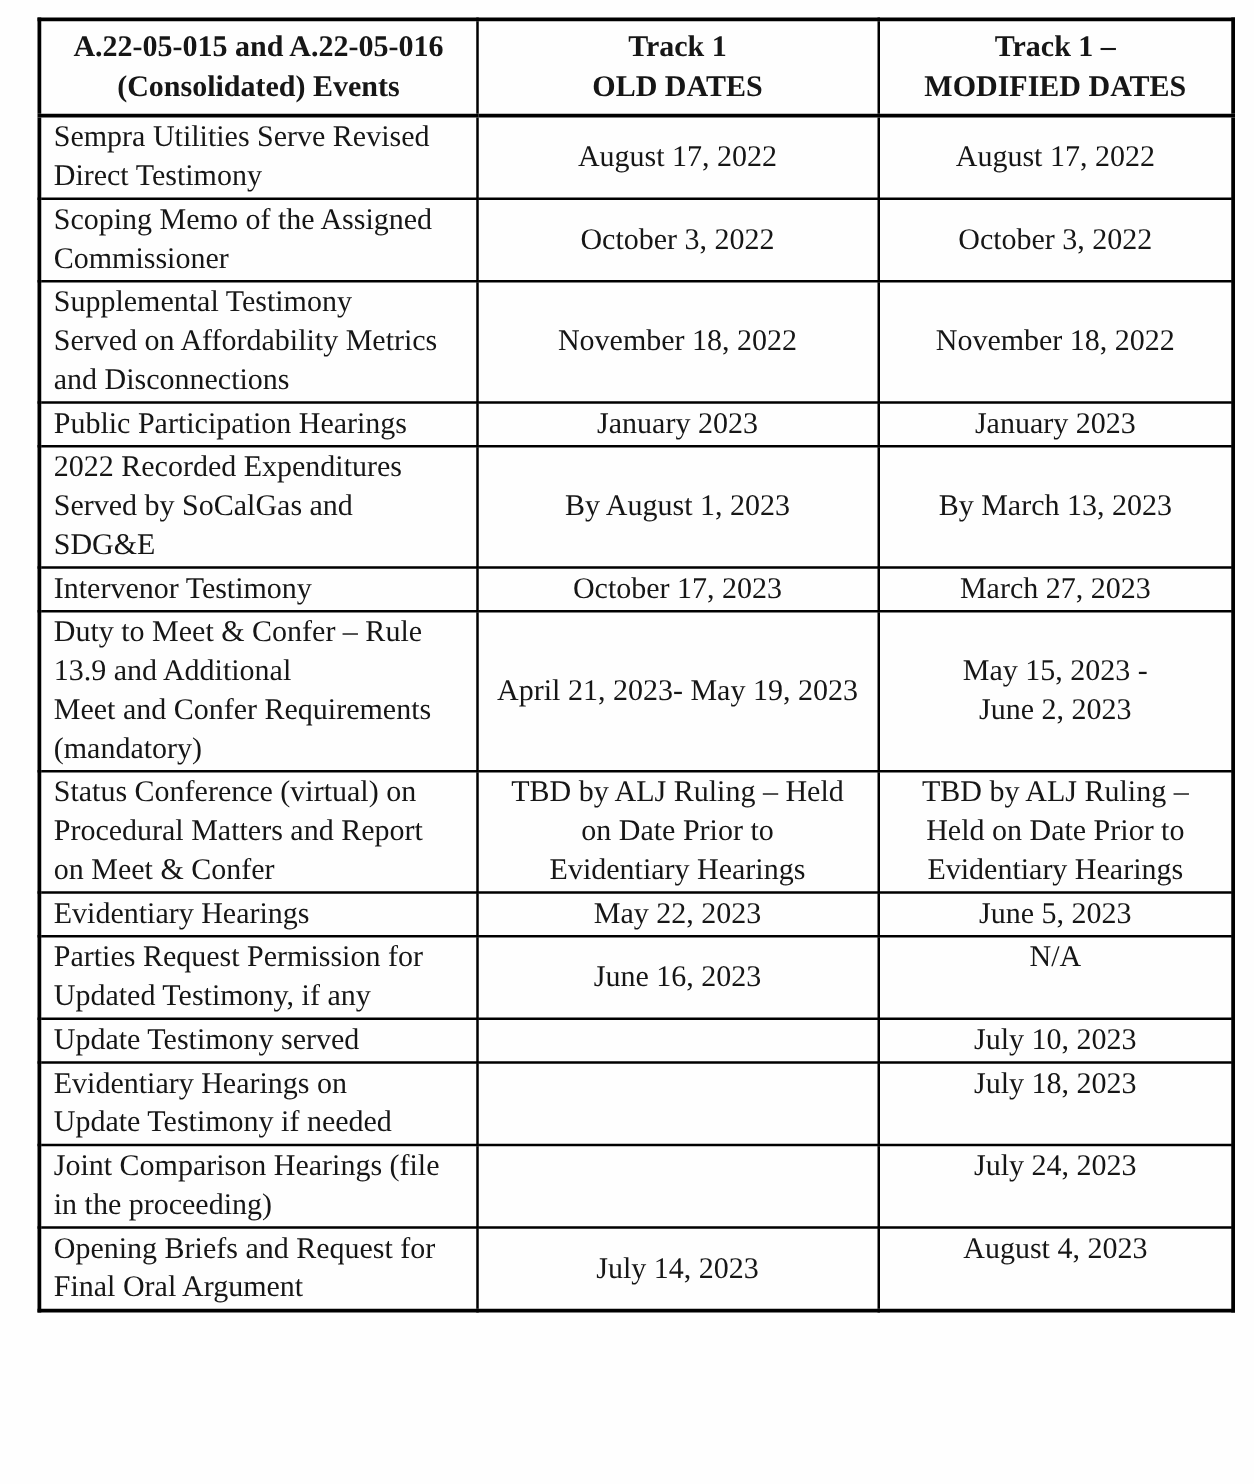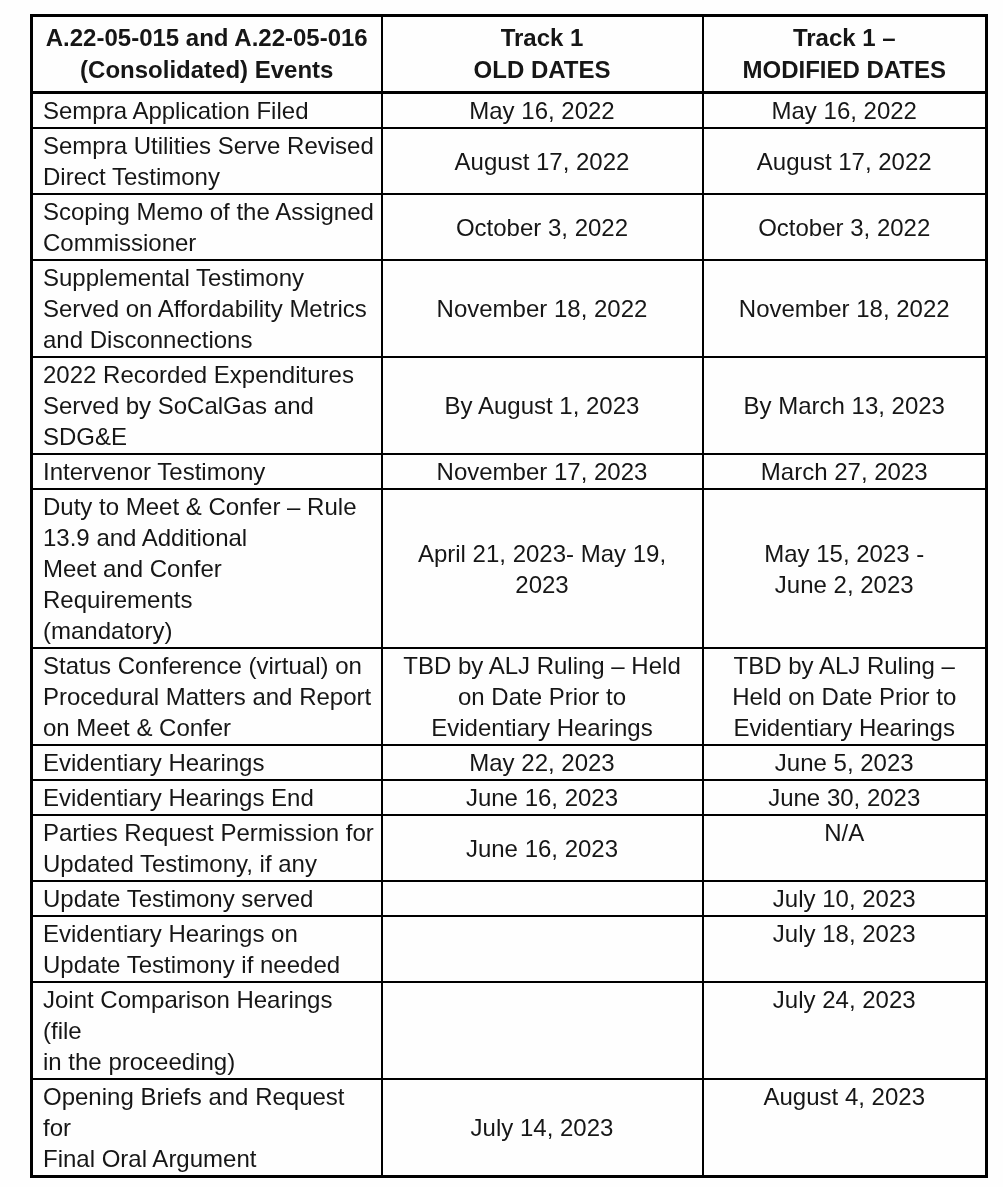--- a/index.html
+++ b/index.html
@@ -5,21 +5,21 @@
   html, body {
     margin: 0;
     padding: 0;
     background: #ffffff;
   }
   .page {
     position: relative;
     width: 1003px;
     height: 1187px;
     background: #fefefe;
-    font-family: Liberation Sans, sans-serif;
+    font-family: Liberation Serif, serif;
   }
   table.schedule {
     position: absolute;
     left: 30px;
     top: 14px;
     width: 955px;
     border-collapse: collapse;
     table-layout: fixed;
     border: 3px solid #000000;
   }
@@ -71,53 +71,53 @@
         <th>A.22-05-015 and A.22-05-016
 (Consolidated) Events</th>
         <th>Track 1
 OLD DATES</th>
         <th>Track 1 –
 MODIFIED DATES</th>
       </tr>
     </thead>
     <tbody>
       <tr>
-        <td class="ev">Sempra Application Filed</td>
-        <td class="dt">May 16, 2022</td>
-        <td class="dt">May 16, 2022</td>
-      </tr>
-      <tr>
         <td class="ev">Sempra Utilities Serve Revised
 Direct Testimony</td>
         <td class="dt">August 17, 2022</td>
         <td class="dt">August 17, 2022</td>
       </tr>
       <tr>
         <td class="ev">Scoping Memo of the Assigned
 Commissioner</td>
         <td class="dt">October 3, 2022</td>
         <td class="dt">October 3, 2022</td>
       </tr>
       <tr>
         <td class="ev">Supplemental Testimony
 Served on Affordability Metrics
 and Disconnections</td>
         <td class="dt">November 18, 2022</td>
         <td class="dt">November 18, 2022</td>
       </tr>
       <tr>
+        <td class="ev">Public Participation Hearings</td>
+        <td class="dt">January 2023</td>
+        <td class="dt">January 2023</td>
+      </tr>
+      <tr>
         <td class="ev">2022 Recorded Expenditures
 Served by SoCalGas and
 SDG&amp;E</td>
         <td class="dt">By August 1, 2023</td>
         <td class="dt">By March 13, 2023</td>
       </tr>
       <tr>
         <td class="ev">Intervenor Testimony</td>
-        <td class="dt">November 17, 2023</td>
+        <td class="dt">October 17, 2023</td>
         <td class="dt">March 27, 2023</td>
       </tr>
       <tr>
         <td class="ev">Duty to Meet &amp; Confer – Rule
 13.9 and Additional
 Meet and Confer Requirements
 (mandatory)</td>
         <td class="dt">April 21, 2023- May 19, 2023</td>
         <td class="dt">May 15, 2023 -
 June 2, 2023</td>
@@ -130,25 +130,20 @@
 on Date Prior to
 Evidentiary Hearings</td>
         <td class="dt">TBD by ALJ Ruling –
 Held on Date Prior to
 Evidentiary Hearings</td>
       </tr>
       <tr>
         <td class="ev">Evidentiary Hearings</td>
         <td class="dt">May 22, 2023</td>
         <td class="dt">June 5, 2023</td>
-      </tr>
-      <tr>
-        <td class="ev">Evidentiary Hearings End</td>
-        <td class="dt">June 16, 2023</td>
-        <td class="dt">June 30, 2023</td>
       </tr>
       <tr>
         <td class="ev">Parties Request Permission for
 Updated Testimony, if any</td>
         <td class="dt">June 16, 2023</td>
         <td class="dt top">N/A</td>
       </tr>
       <tr>
         <td class="ev">Update Testimony served</td>
         <td class="dt"></td>

